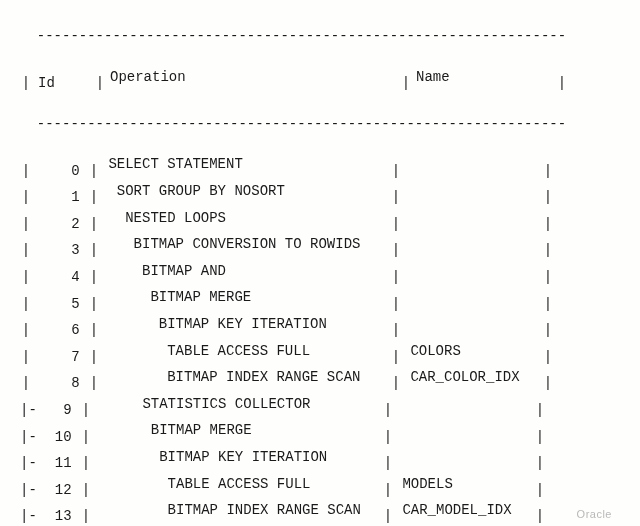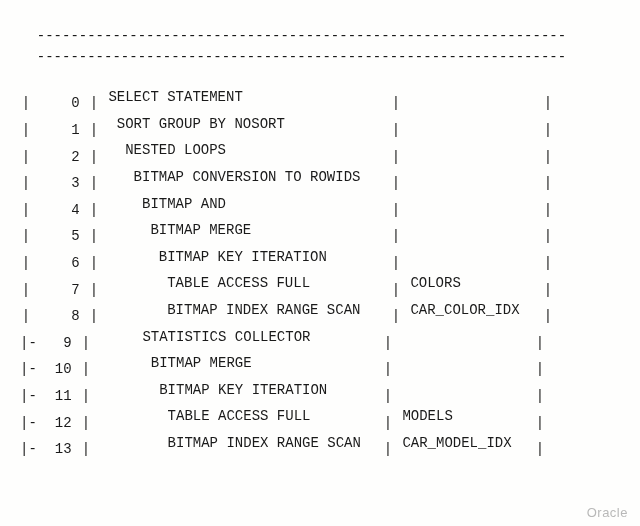--- a/index.html
+++ b/index.html
@@ -41,34 +41,35 @@
     text-align: left;
     overflow: hidden;
   }
   .pipe {
     display: inline-block;
     width: 12px;
     text-align: center;
   }
   .watermark {
     position: absolute;
-    right: 12px;
+    right: 28px;
     bottom: 6px;
     font-family: Arial, sans-serif;
-    font-size: 13px;
+    font-size: 11px;
     color: rgba(100,100,100,0.45);
     letter-spacing: 0.5px;
     pointer-events: none;
   }
 </style>
 </head>
 <body>
 
 <div class="page">
   <span class="dash-row">---------------------------------------------------------------</span>
+  <span class="hdr-row"><span class="pipe">|</span><span class="col-id" style="text-align:left;padding-left:6px">Id</span><span class="pipe">|</span><span class="col-op" style="padding-left:4px">Operation</span><span class="pipe">|</span><span class="col-name" style="padding-left:4px">Name</span><span class="pipe">|</span></span>
   <span class="dash-row">---------------------------------------------------------------</span>
   <div id="rows-container"><span class="data-row"><span class="pipe">|</span><span class="col-id" style="width: 56px;">0 </span><span class="pipe">|</span><span class="col-op"> SELECT STATEMENT</span><span class="pipe">|</span><span class="col-name"> </span><span class="pipe">|</span></span><span class="data-row"><span class="pipe">|</span><span class="col-id" style="width: 56px;">1 </span><span class="pipe">|</span><span class="col-op">  SORT GROUP BY NOSORT</span><span class="pipe">|</span><span class="col-name"> </span><span class="pipe">|</span></span><span class="data-row"><span class="pipe">|</span><span class="col-id" style="width: 56px;">2 </span><span class="pipe">|</span><span class="col-op">   NESTED LOOPS</span><span class="pipe">|</span><span class="col-name"> </span><span class="pipe">|</span></span><span class="data-row"><span class="pipe">|</span><span class="col-id" style="width: 56px;">3 </span><span class="pipe">|</span><span class="col-op">    BITMAP CONVERSION TO ROWIDS</span><span class="pipe">|</span><span class="col-name"> </span><span class="pipe">|</span></span><span class="data-row"><span class="pipe">|</span><span class="col-id" style="width: 56px;">4 </span><span class="pipe">|</span><span class="col-op">     BITMAP AND</span><span class="pipe">|</span><span class="col-name"> </span><span class="pipe">|</span></span><span class="data-row"><span class="pipe">|</span><span class="col-id" style="width: 56px;">5 </span><span class="pipe">|</span><span class="col-op">      BITMAP MERGE</span><span class="pipe">|</span><span class="col-name"> </span><span class="pipe">|</span></span><span class="data-row"><span class="pipe">|</span><span class="col-id" style="width: 56px;">6 </span><span class="pipe">|</span><span class="col-op">       BITMAP KEY ITERATION</span><span class="pipe">|</span><span class="col-name"> </span><span class="pipe">|</span></span><span class="data-row"><span class="pipe">|</span><span class="col-id" style="width: 56px;">7 </span><span class="pipe">|</span><span class="col-op">        TABLE ACCESS FULL</span><span class="pipe">|</span><span class="col-name"> COLORS</span><span class="pipe">|</span></span><span class="data-row"><span class="pipe">|</span><span class="col-id" style="width: 56px;">8 </span><span class="pipe">|</span><span class="col-op">        BITMAP INDEX RANGE SCAN</span><span class="pipe">|</span><span class="col-name"> CAR_COLOR_IDX</span><span class="pipe">|</span></span><span class="data-row"><span class="pipe" style="width: 12px; text-align: left;">|-</span><span class="col-id" style="width: 48px;">9 </span><span class="pipe">|</span><span class="col-op">      STATISTICS COLLECTOR</span><span class="pipe">|</span><span class="col-name"> </span><span class="pipe">|</span></span><span class="data-row"><span class="pipe" style="width: 12px; text-align: left;">|-</span><span class="col-id" style="width: 48px;">10 </span><span class="pipe">|</span><span class="col-op">       BITMAP MERGE</span><span class="pipe">|</span><span class="col-name"> </span><span class="pipe">|</span></span><span class="data-row"><span class="pipe" style="width: 12px; text-align: left;">|-</span><span class="col-id" style="width: 48px;">11 </span><span class="pipe">|</span><span class="col-op">        BITMAP KEY ITERATION</span><span class="pipe">|</span><span class="col-name"> </span><span class="pipe">|</span></span><span class="data-row"><span class="pipe" style="width: 12px; text-align: left;">|-</span><span class="col-id" style="width: 48px;">12 </span><span class="pipe">|</span><span class="col-op">         TABLE ACCESS FULL</span><span class="pipe">|</span><span class="col-name"> MODELS</span><span class="pipe">|</span></span><span class="data-row"><span class="pipe" style="width: 12px; text-align: left;">|-</span><span class="col-id" style="width: 48px;">13 </span><span class="pipe">|</span><span class="col-op">         BITMAP INDEX RANGE SCAN</span><span class="pipe">|</span><span class="col-name"> CAR_MODEL_IDX</span><span class="pipe">|</span></span></div>
   
 
   
 </div>
 
 <div class="watermark">Oracle</div>
 
 </body></html>

